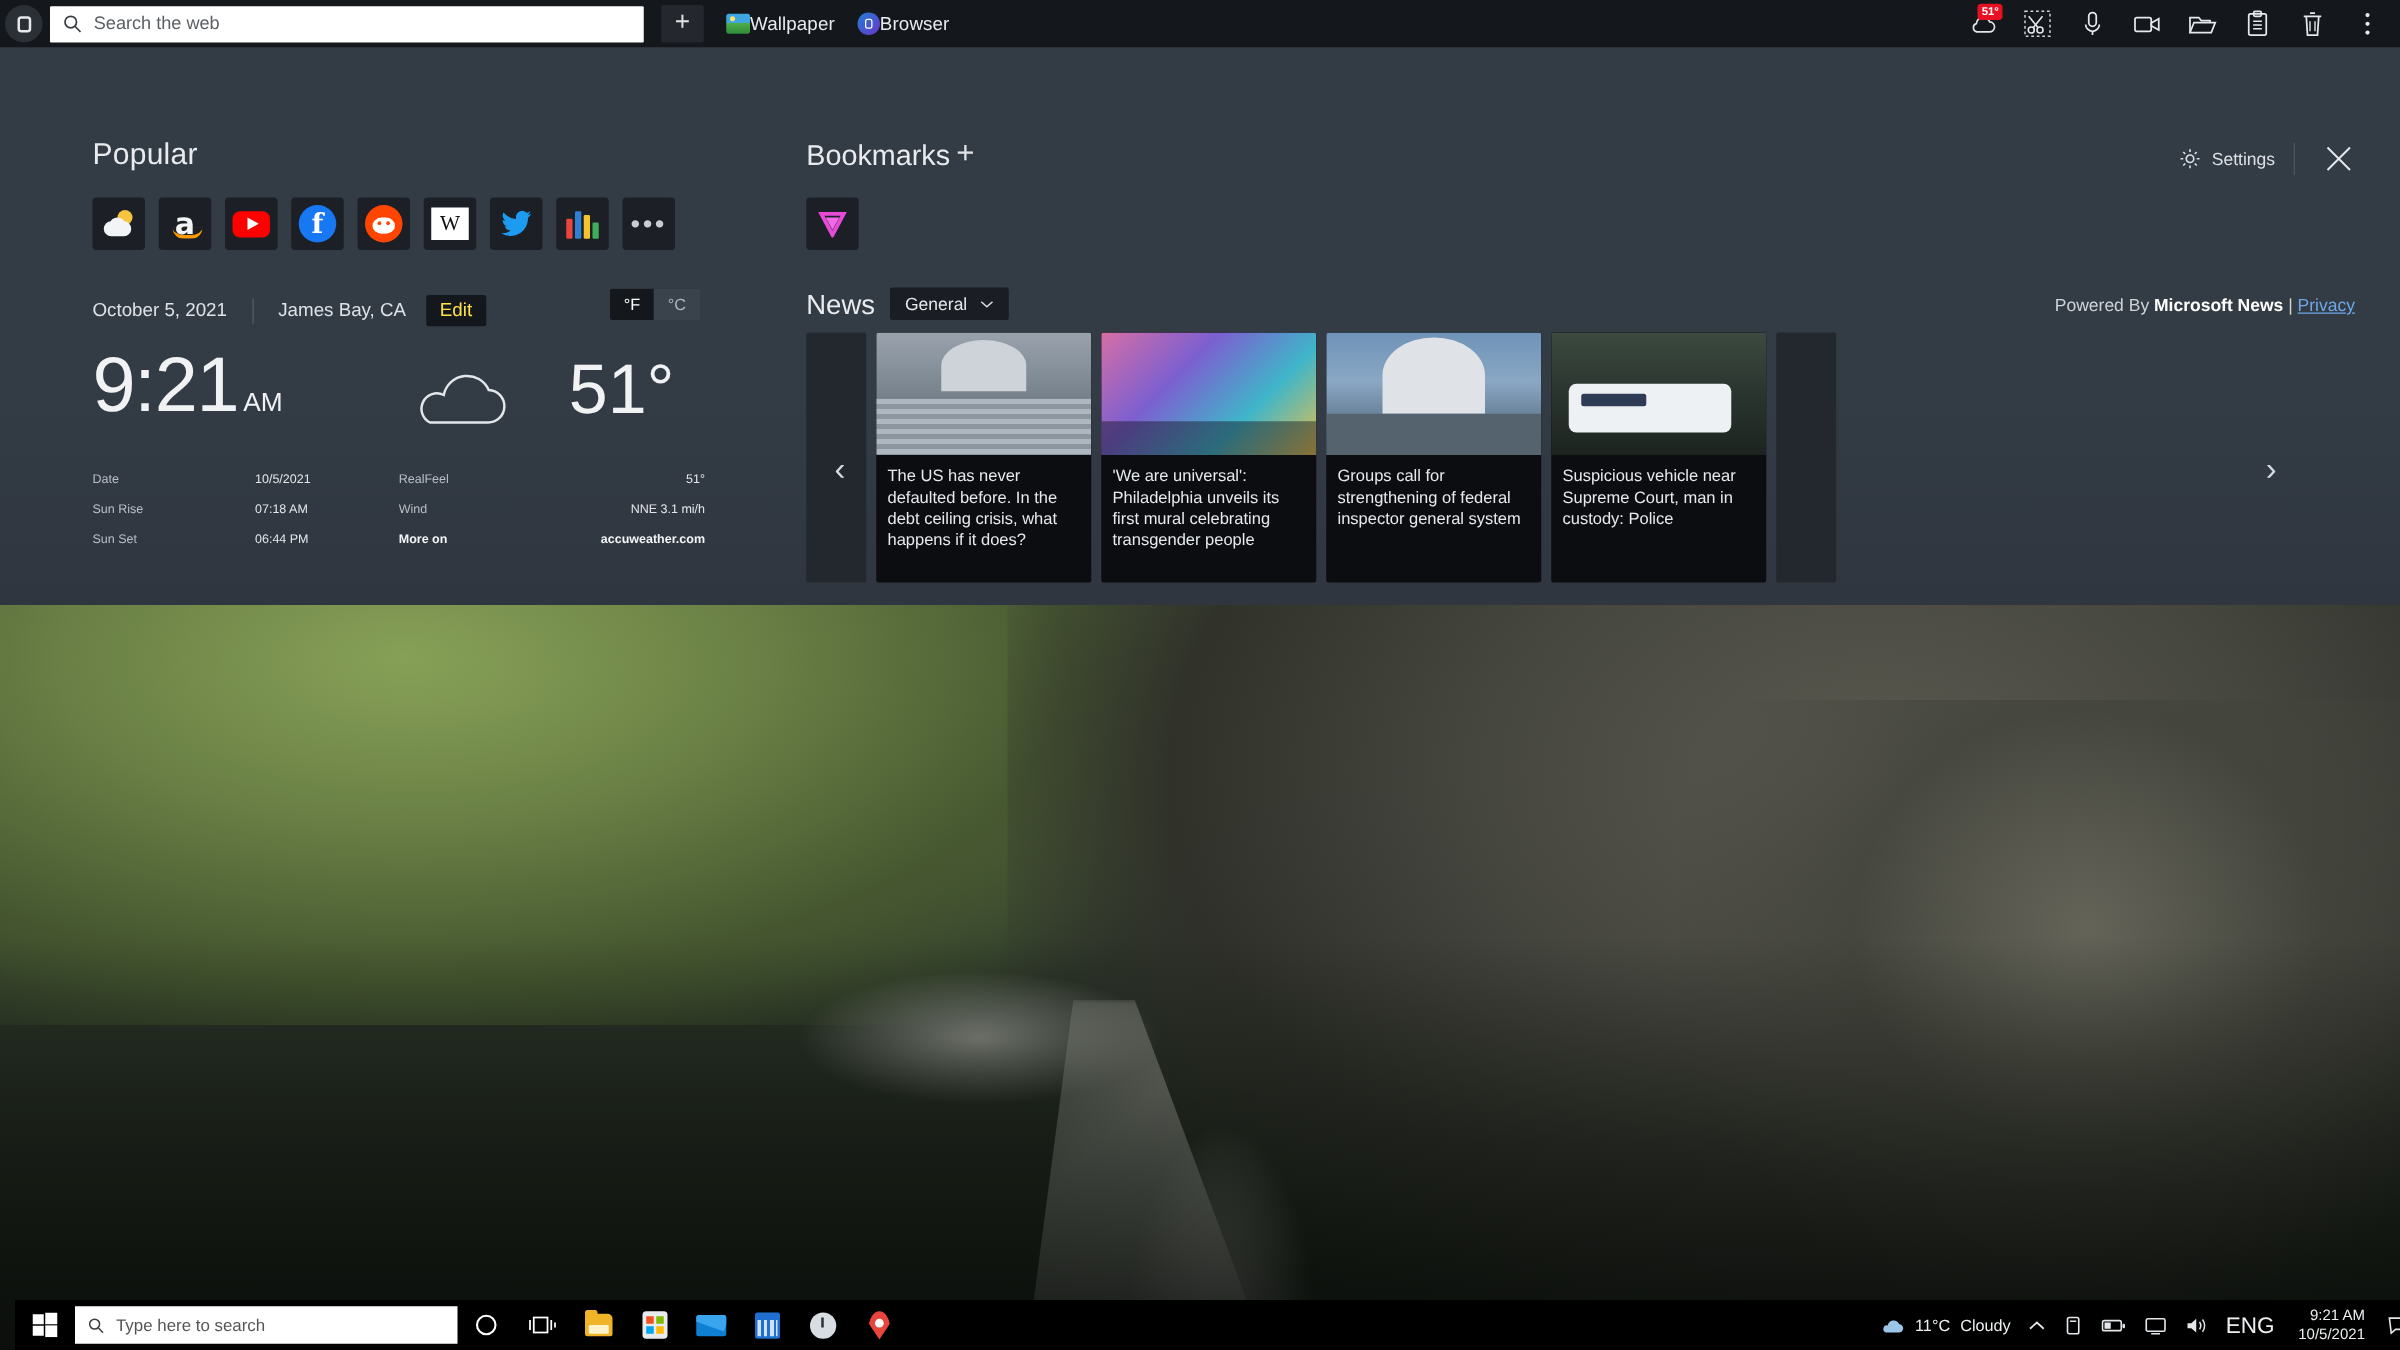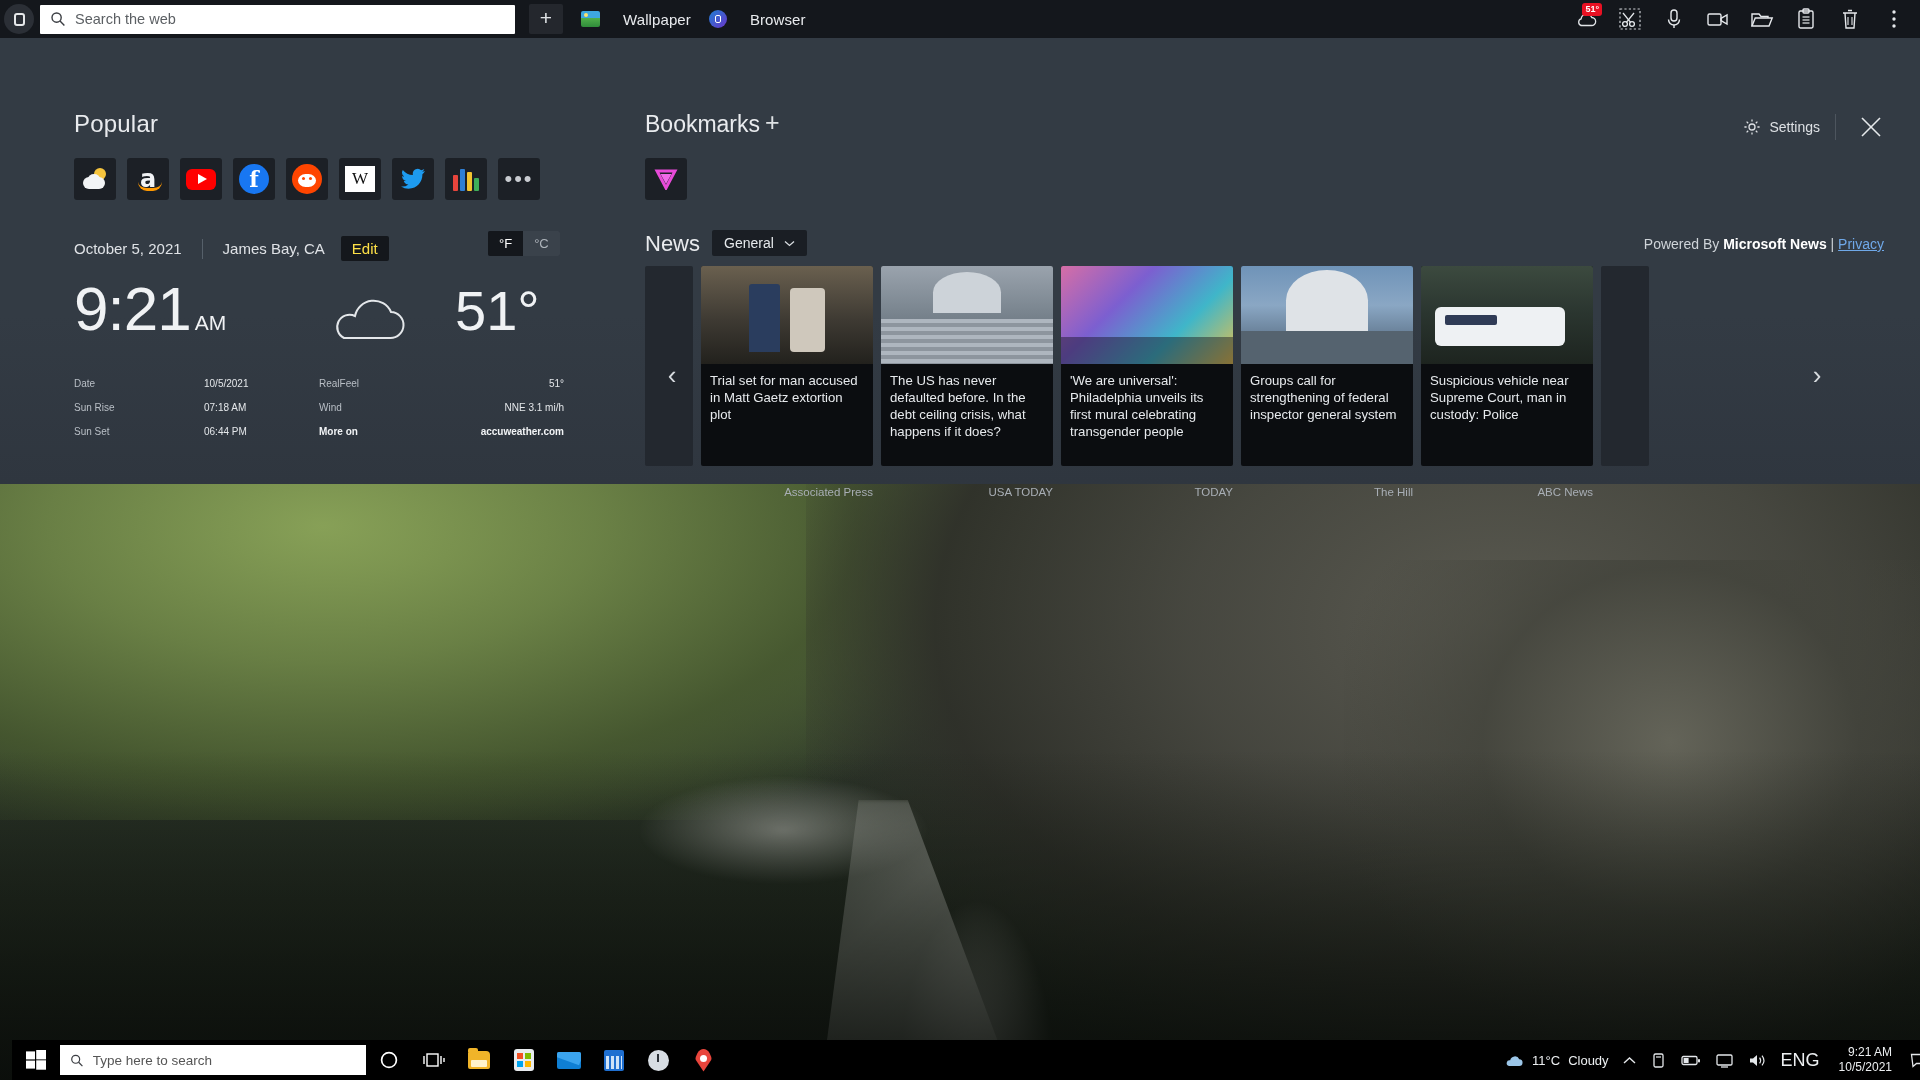--- a/index.html
+++ b/index.html
@@ -80,21 +80,21 @@
   #urlbar input {
     border:0; outline:0; background:transparent; width:100%;
     font-family:"Liberation Sans", sans-serif; font-size:14.5px; color:#1b1b1b;
   }
   #urlbar input::placeholder { color:#5b5f63; }
   #newtab-btn {
     width:34px; height:30px; margin-left:14px; flex:none;
     background:#24272d; color:#dfe2e5; font-size:21px; line-height:28px;
     text-align:center; border-radius:2px; cursor:default;
   }
-  .tabitem { display:flex; align-items:center; gap:23px; margin-left:18px; flex:none; cursor:default; }
+  .tabitem { display:flex; align-items:center; gap:0; margin-left:18px; flex:none; cursor:default; }
   .tabitem .tlabel { font-size:15px; color:#e9ebee; letter-spacing:.1px; }
   .ico-wallpaper {
     width:19px; height:16px; border-radius:2px; flex:none;
     background:linear-gradient(to bottom,#3ea7e0 0%,#3ea7e0 46%,#4fae4a 46%,#2f8c3a 100%);
     position:relative; overflow:hidden;
   }
   .ico-wallpaper::after {
     content:""; position:absolute; left:3px; top:2px; width:4px; height:4px;
     border-radius:50%; background:#ffe36e;
   }
@@ -485,51 +485,39 @@
     </div>
 
     <div id="news-powered">
       <span>Powered By </span><b>Microsoft News</b><span> | </span><span class="priv">Privacy</span>
     </div>
 
     <div id="news-strip">
       <div class="news-card edge"></div>
 
       <div class="news-card">
-        <div class="card-img art1"></div>
-        <div class="card-title">Trial set for man accused in Matt Gaetz extortion plot</div>
-      </div>
-      <div class="news-card">
         <div class="card-img art2"></div>
         <div class="card-title">The US has never defaulted before. In the debt ceiling crisis, what happens if it does?</div>
       </div>
       <div class="news-card">
         <div class="card-img art3"></div>
         <div class="card-title">'We are universal': Philadelphia unveils its first mural celebrating transgender people</div>
       </div>
       <div class="news-card">
         <div class="card-img art4"></div>
         <div class="card-title">Groups call for strengthening of federal inspector general system</div>
       </div>
       <div class="news-card">
         <div class="card-img art5"></div>
         <div class="card-title">Suspicious vehicle near Supreme Court, man in custody: Police</div>
       </div>
 
       <div class="news-card edge"></div>
     </div>
 
-    <div class="news-src-row">
-      <div class="src-cell edge"></div>
-      <div class="src-cell">Associated Press</div>
-      <div class="src-cell">USA TODAY</div>
-      <div class="src-cell">TODAY</div>
-      <div class="src-cell">The Hill</div>
-      <div class="src-cell">ABC News</div>
-    </div>
 
     <div class="nav-arrow" id="nav-prev">‹</div>
     <div class="nav-arrow" id="nav-next">›</div>
 
     <div id="settings-btn">
       <svg width="18" height="18" viewBox="0 0 18 18">
         <circle cx="9" cy="9" r="3" fill="none" stroke="#dde0e4" stroke-width="1.3"></circle>
         <path d="M9 1.4v2.2M9 14.4v2.2M1.4 9h2.2M14.4 9h2.2M3.6 3.6l1.6 1.6M12.8 12.8l1.6 1.6M14.4 3.6l-1.6 1.6M5.2 12.8l-1.6 1.6" stroke="#dde0e4" stroke-width="1.3"></path>
       </svg>
       <span>Settings</span>

